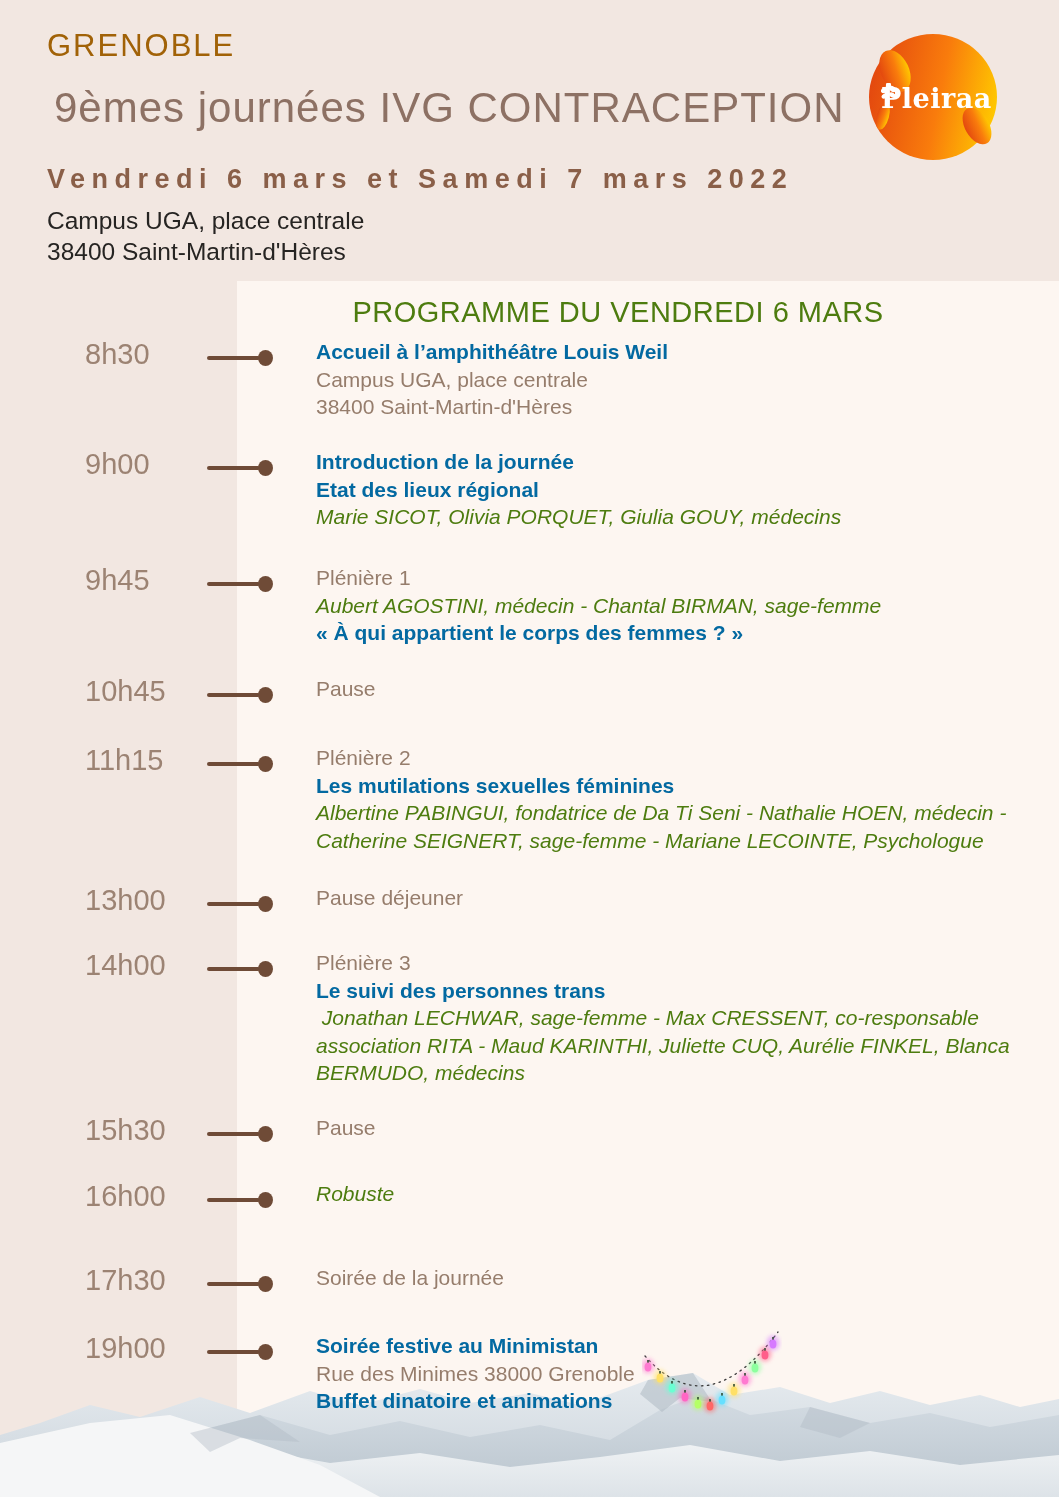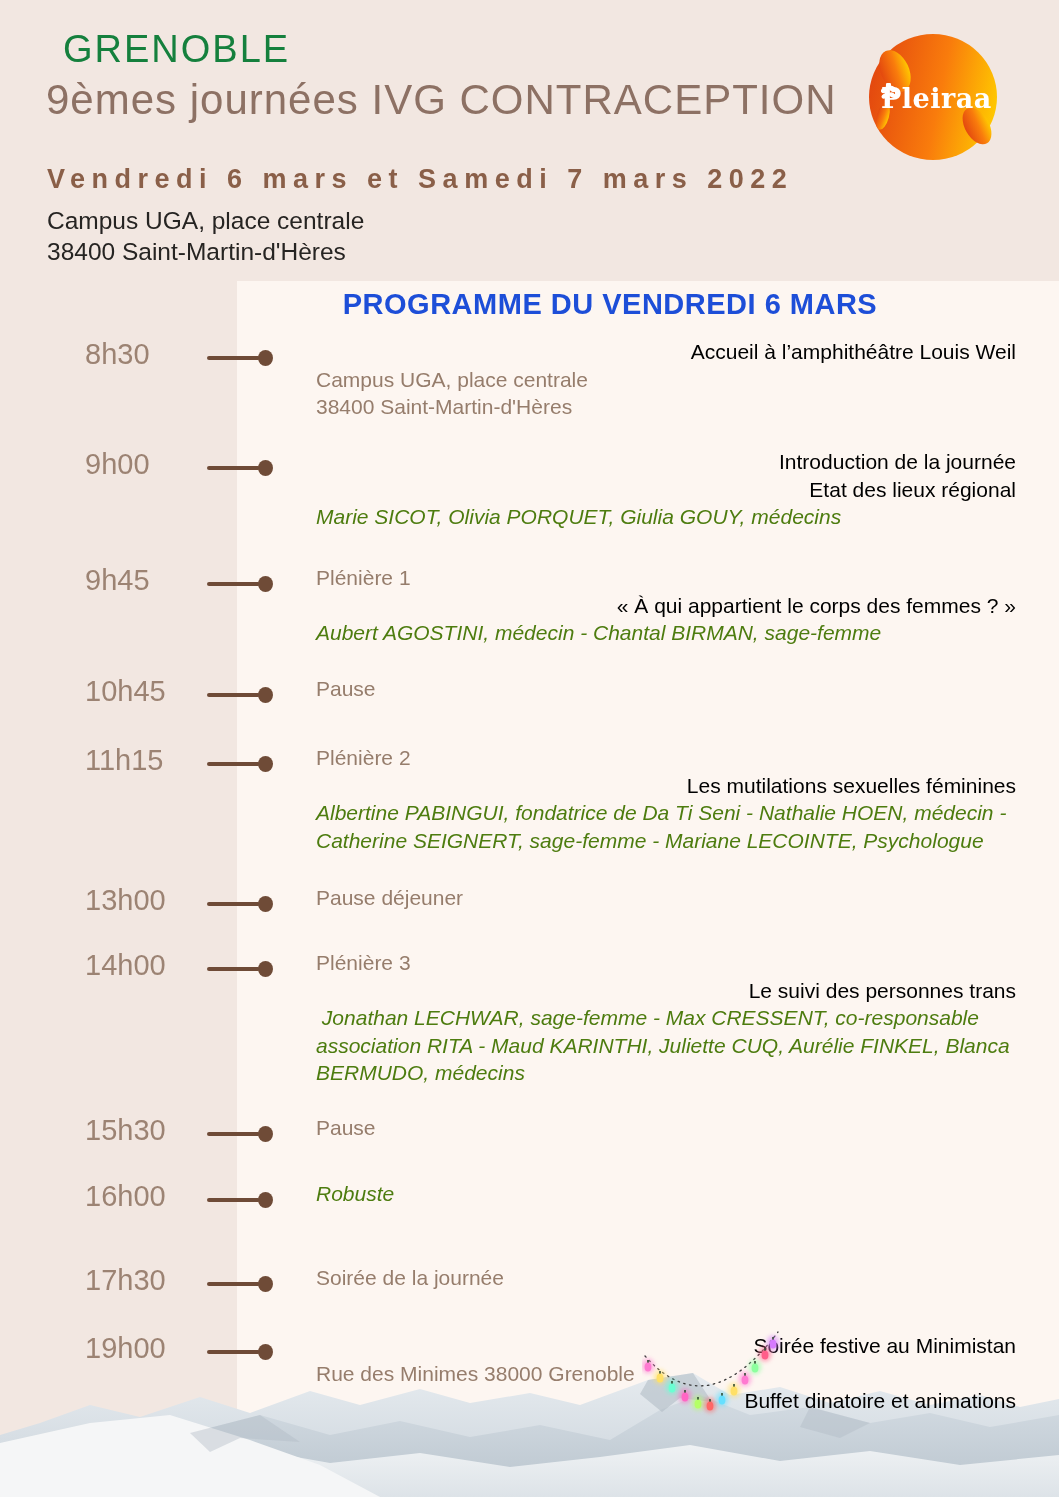--- a/index.html
+++ b/index.html
@@ -5,25 +5,25 @@
   html,body{margin:0;padding:0;}
   .poster{
     position:relative;
     width:1059px;height:1497px;
     background:#f2e7e1;
     font-family:"Liberation Sans", sans-serif;
     overflow:hidden;
   }
   
   .city{
-    position:absolute;left:63px;top:28px;
-    font-size:38px;letter-spacing:2px;color:#15803d;
+    position:absolute;left:47px;top:28px;
+    font-size:31px;letter-spacing:2px;color:#a16207;
   }
   .event-title{
-    position:absolute;left:46px;top:76px;margin:0;
+    position:absolute;left:46px;top:76px;margin:8px;
     font-size:42px;font-weight:400;letter-spacing:1px;color:#8d7164;
   }
   .event-dates{
     position:absolute;left:47px;top:164px;
     font-size:27px;font-weight:700;letter-spacing:6.5px;color:#8a5f48;
     white-space:nowrap;
   }
   .addr{position:absolute;left:47px;font-size:24.5px;color:#262422;}
   .addr1{top:207px;}
   .addr2{top:238px;}
@@ -34,23 +34,23 @@
     position:absolute;left:16px;top:52px;width:110px;
     font-family:"DejaVu Serif", serif;font-size:27px;font-weight:700;
     color:#ffffff;letter-spacing:.5px;display:flex;gap:2px;
   }
   
   .panel{
     position:absolute;left:237px;top:281px;right:0;bottom:0;
     background:#fdf6f1;z-index:1;
   }
   .program-title{
-    position:absolute;left:190px;top:288px;width:840px;margin:0;
-    text-align:center;font-size:29px;font-weight:700;
-    letter-spacing:.5px;color:#1d4ed8;z-index:3;
+    position:absolute;left:190px;top:288px;width:840px;margin:8px;
+    text-align:center;font-size:29px;font-weight:400;
+    letter-spacing:.5px;color:#4d7c0f;z-index:3;
   }
   
   #schedule{position:absolute;left:0;top:0;width:100%;height:100%;z-index:3;}
   .row{position:absolute;left:0;width:1059px;}
   .row .time{
     position:absolute;left:85px;top:2px;
     font-size:29px;color:#9c8373;line-height:1;white-space:nowrap;
   }
   .row .t-line{
     position:absolute;left:207px;top:18px;width:53px;height:4px;
@@ -58,21 +58,21 @@
   }
   .row .t-dot{
     position:absolute;left:258px;top:12px;width:15px;height:16px;
     background:#6f4b37;border-radius:50%;
   }
   .row .content{
     position:absolute;left:316px;top:0;width:700px;
     font-size:21px;line-height:27.5px;
   }
   .line{white-space:pre-wrap;}
-  .line.bold{font-weight:400;color:#000000;text-align:right;}
+  .line.bold{font-weight:700;color:#0369a1;}
   .line.regular{color:#967d6c;}
   .line.italic{font-style:italic;color:#4d7c0f;}
   
   .mountains{position:absolute;left:0;bottom:0;z-index:2;}
   .garland{position:absolute;left:642px;top:1326px;z-index:4;}
 </style>
 </head>
 <body>
 
 <div class="poster">
@@ -137,22 +137,22 @@
           <div class="line bold">Etat des lieux régional</div>
           <div class="line italic">Marie SICOT, Olivia PORQUET, Giulia GOUY, médecins</div>
         </div>
       </div>
       <div class="row" style="top: 564px;">
         <div class="time">9h45</div>
         <span class="t-line"></span>
         <span class="t-dot"></span>
         <div class="content">
           <div class="line regular">Plénière 1</div>
+          <div class="line italic">Aubert AGOSTINI, médecin - Chantal BIRMAN, sage-femme</div>
           <div class="line bold">« À qui appartient le corps des femmes ? »</div>
-          <div class="line italic">Aubert AGOSTINI, médecin - Chantal BIRMAN, sage-femme</div>
         </div>
       </div>
       <div class="row" style="top: 675px;">
         <div class="time">10h45</div>
         <span class="t-line"></span>
         <span class="t-dot"></span>
         <div class="content">
           <div class="line regular">Pause</div>
         </div>
       </div>

